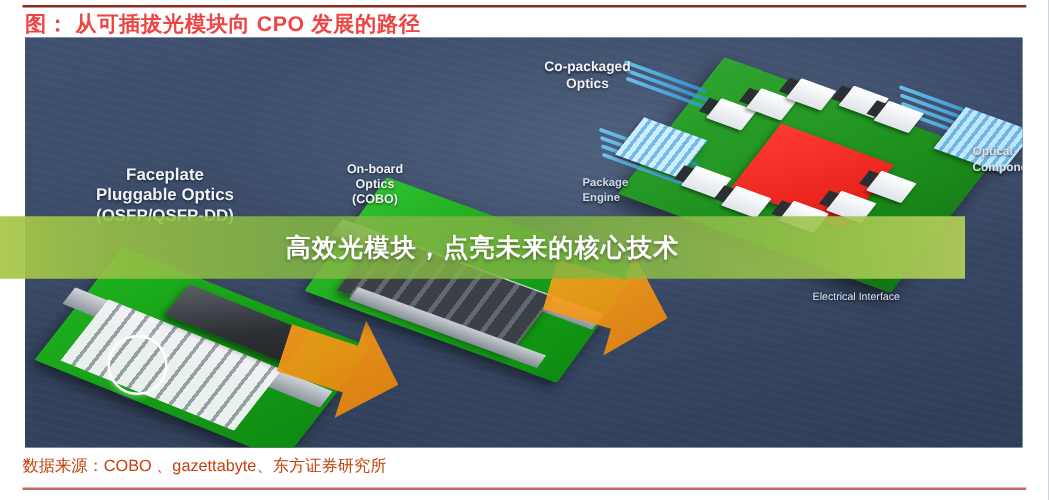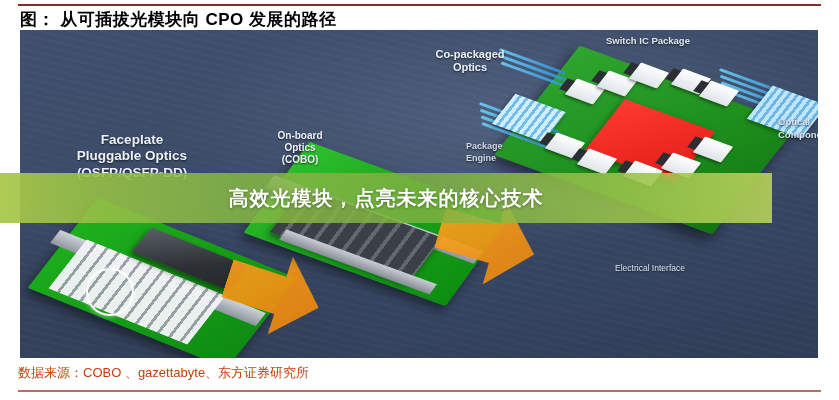--- a/index.html
+++ b/index.html
@@ -13,21 +13,21 @@
 
   
   .top-rule{
     position:absolute;left:18px;top:4px;width:803px;height:2px;
     background:#8c2b24;
   }
 
   
   .fig-title{
     position:absolute;left:20px;top:8px;
-    font-size:17px;font-weight:bold;color:#000000;
+    font-size:17px;font-weight:bold;color:#ef4444;
     letter-spacing:.5px;white-space:nowrap;
   }
 
   
   .fig-image{
     position:absolute;left:20px;top:30px;width:798px;height:328px;
     overflow:hidden;
     background:#3c4c68;
   }
   
@@ -49,21 +49,21 @@
     text-align:center;line-height:1.22;
     text-shadow:0 1px 2px rgba(0,0,0,.65);
     white-space:pre-line;pointer-events:none;
   }
   .lbl-faceplate{left:22px;top:102px;width:180px;font-size:13.5px;}
   .lbl-onboard{left:210px;top:100px;width:140px;font-size:10px;}
   .lbl-cpo{left:370px;top:18px;width:160px;font-size:11px;}
   .lbl-switch{left:586px;top:5px;width:140px;font-size:9.5px;font-weight:bold;color:#dfe6ef;text-align:left;}
   .lbl-photonic{left:446px;top:110px;width:80px;font-size:9px;color:#cfd8e6;text-align:left;line-height:1.35;}
   .lbl-optcomp{left:758px;top:85px;width:90px;font-size:9.5px;color:#d9e2ee;text-align:left;line-height:1.4;}
-  .lbl-elec{left:560px;top:202px;width:140px;font-size:8.5px;color:#dbe3ee;text-align:center;font-weight:normal;margin-top:31px;}
+  .lbl-elec{left:560px;top:202px;width:140px;font-size:8.5px;color:#dbe3ee;text-align:right;font-weight:normal;}
 
   
   .board-a{
     position:absolute;left:35px;top:198px;width:215px;height:110px;
     transform:rotate(22deg) skewX(-16deg);
     background:linear-gradient(120deg,#1fb21f 0%,#16a016 45%,#0e8a12 100%);
     box-shadow:0 6px 10px rgba(0,0,0,.45);
     border-radius:2px;
   }
   .board-a-edge{
@@ -271,21 +271,20 @@
   </div>
 
   <div class="plabel lbl-faceplate">Faceplate
 Pluggable Optics
 (OSFP/QSFP-DD)</div>
   <div class="plabel lbl-onboard">On-board
 Optics
 (COBO)</div>
   <div class="plabel lbl-cpo">Co-packaged
 Optics</div>
-  <div class="plabel lbl-switch">Switch IC Package</div>
   <div class="plabel lbl-photonic">Package
 Engine</div>
   <div class="plabel lbl-optcomp">Optical
 Components</div>
   <div class="plabel lbl-elec">Electrical Interface</div>
 </div>
 
 <div class="banner">
   <span class="banner-text">高效光模块，点亮未来的核心技术</span>
 </div>

